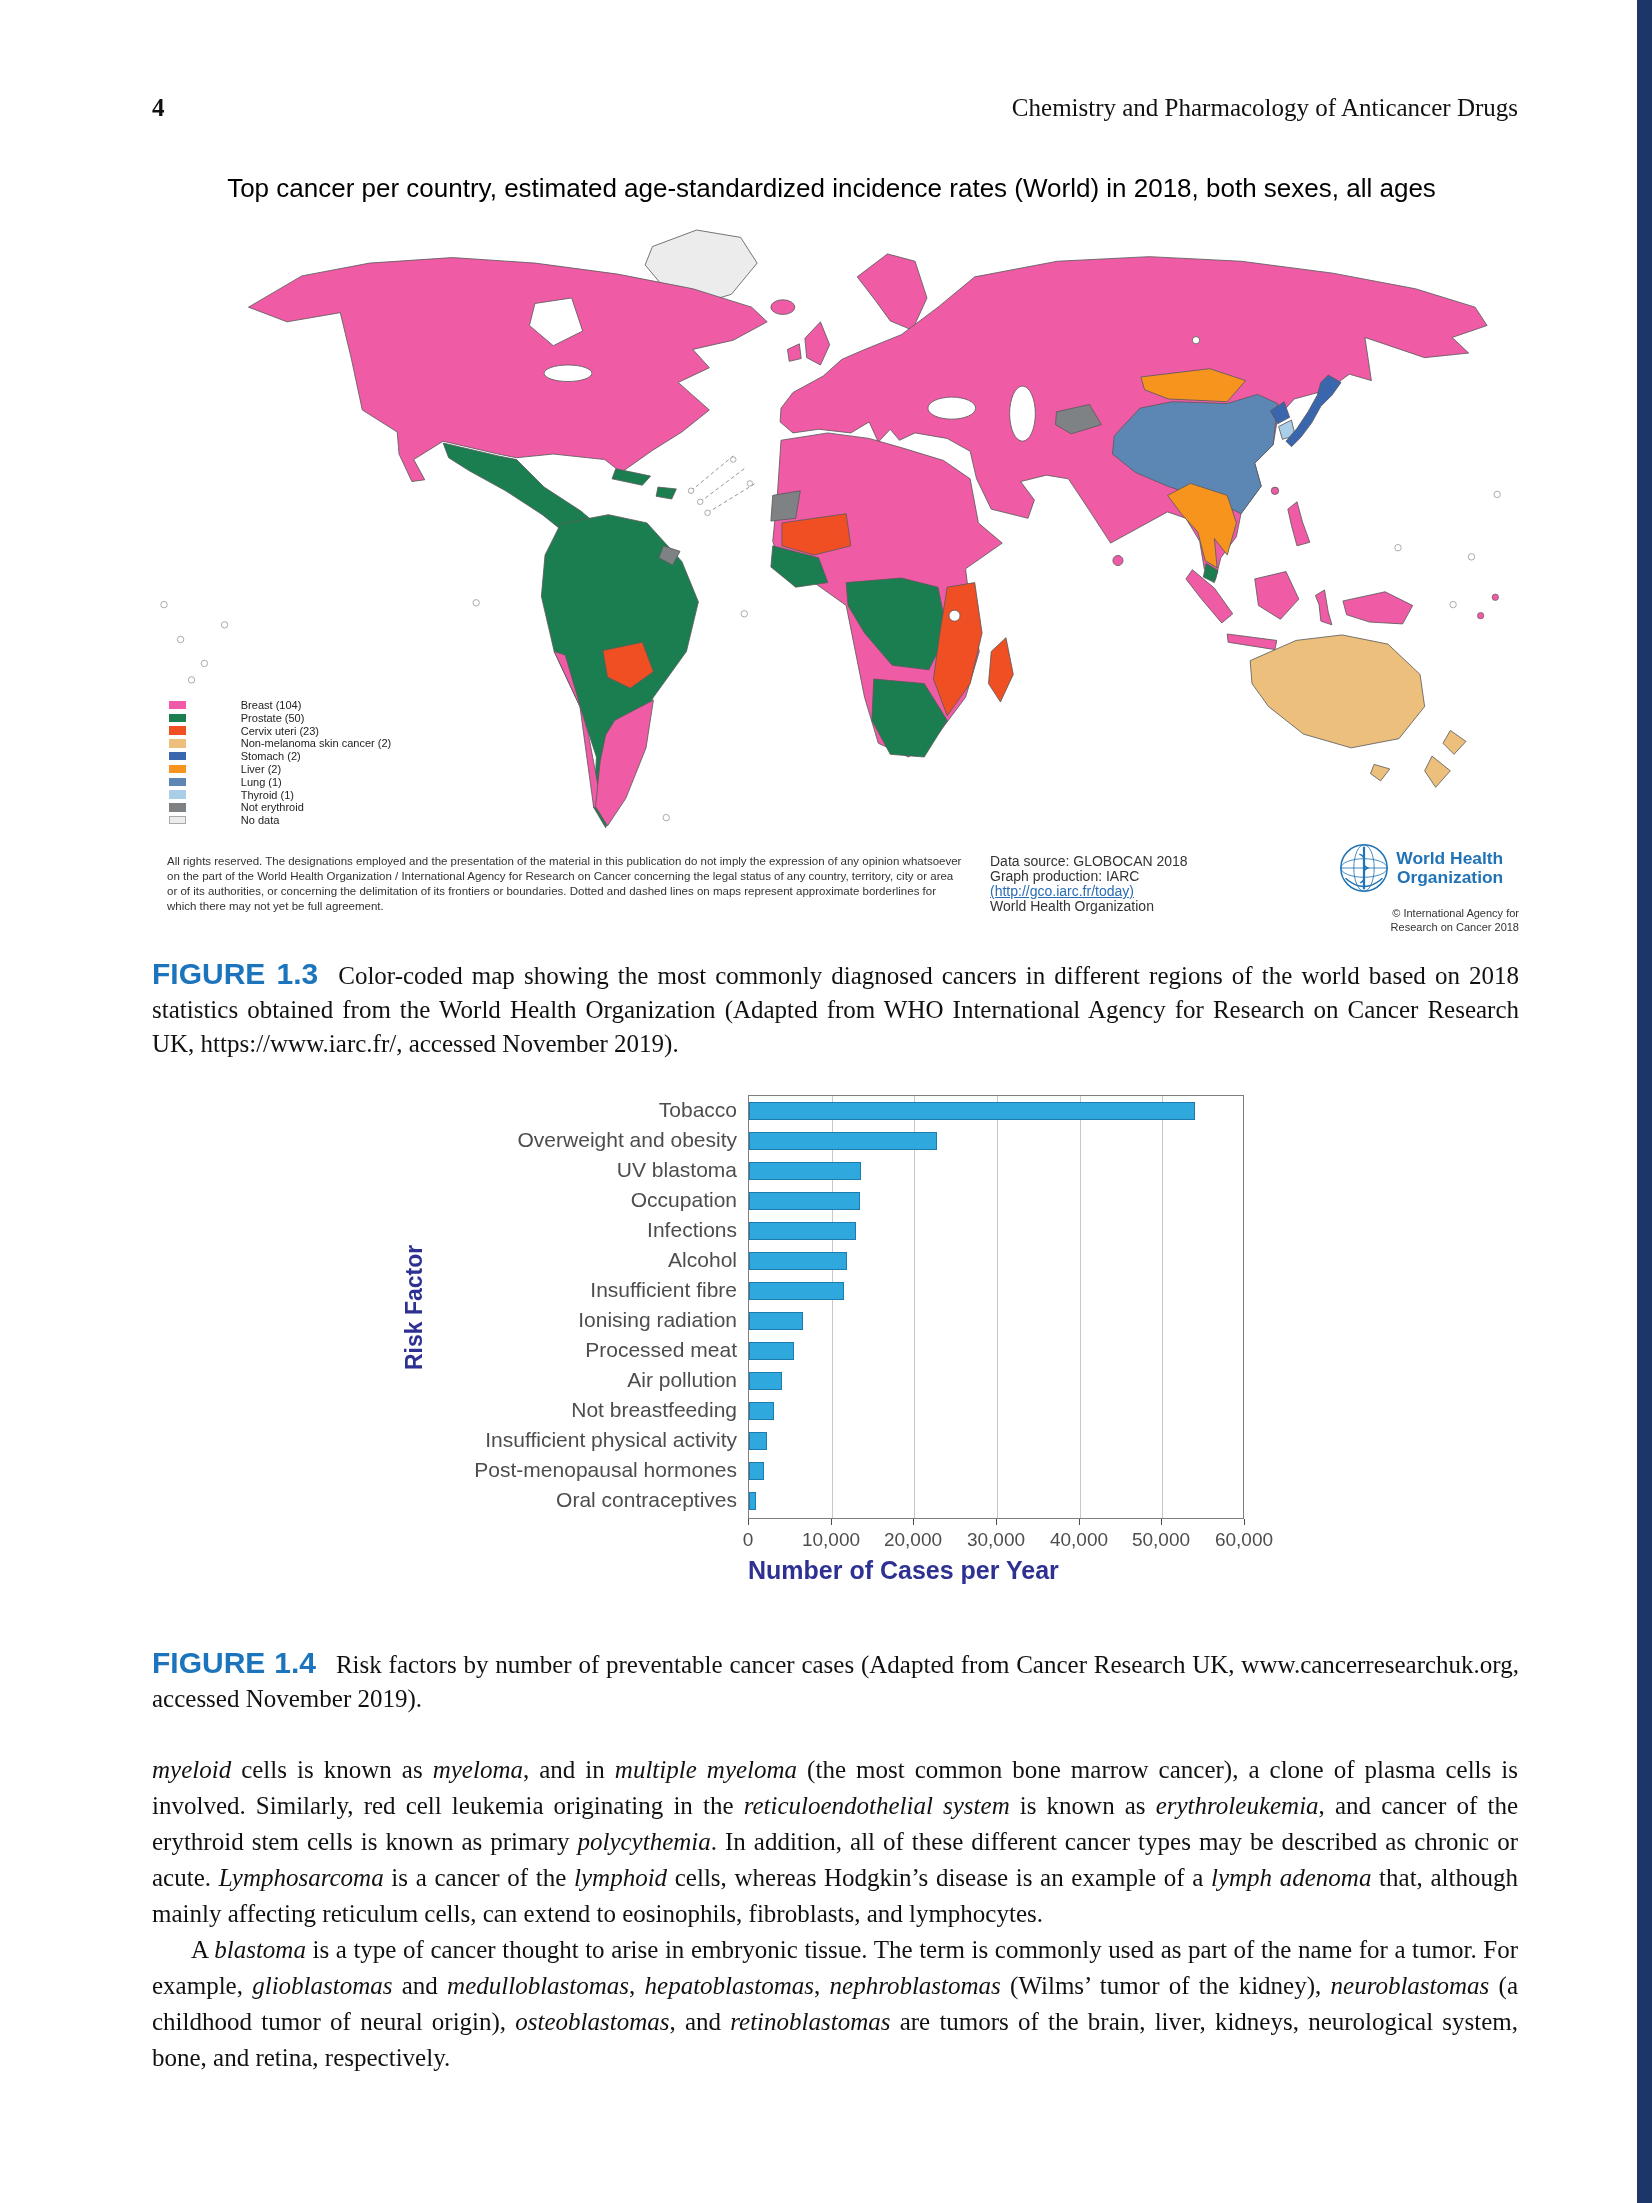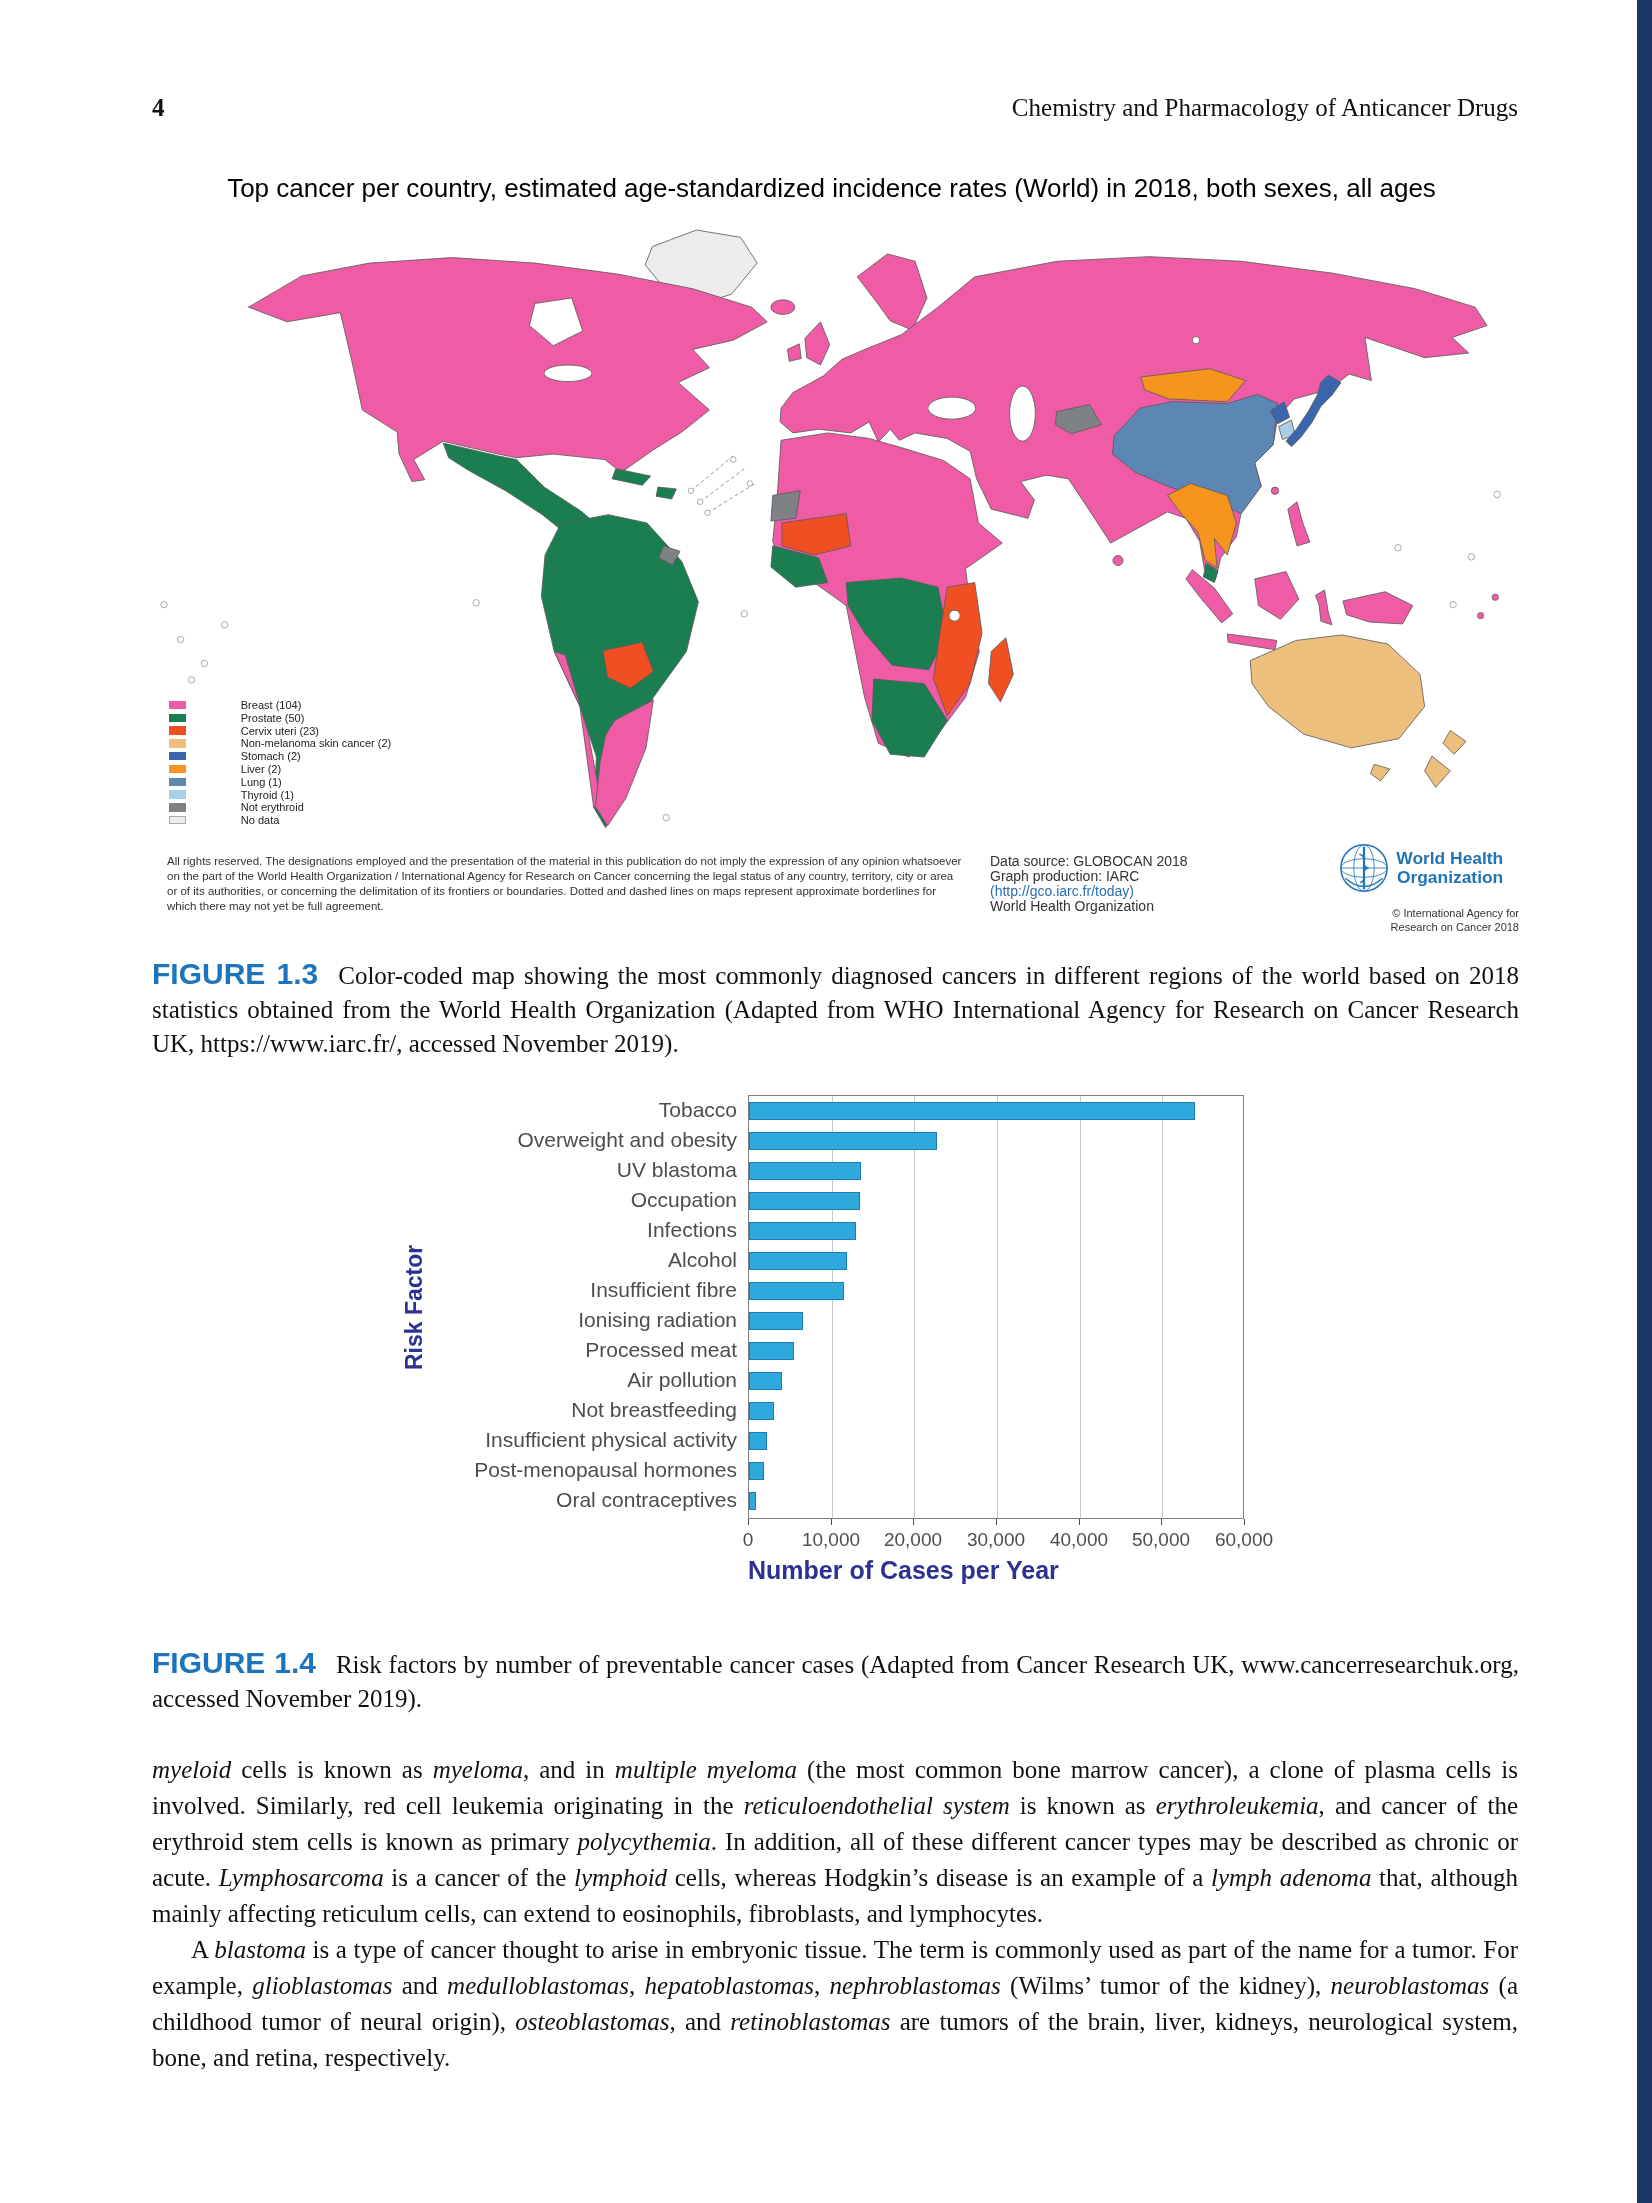--- a/index.html
+++ b/index.html
@@ -22,21 +22,21 @@
 
   .map-legend { position:absolute; left:31px; top:481px; font-family:"Liberation Sans", sans-serif; }
   .legend-row { display:flex; align-items:center; margin-bottom:2.8px; }
   .legend-swatch { width:17.4px; height:8.3px; margin-right:6.4px; flex:0 0 auto; }
   .legend-label { font-size:11px; color:#222; white-space:nowrap; line-height:10px;padding-left:48px; }
 
   .disclaimer { position:absolute; left:167px; top:854px; width:797px;
                 font-family:"Liberation Sans", sans-serif; font-size:11.5px; line-height:15px; color:#333; }
   .datasource { position:absolute; left:990px; top:854px;
                 font-family:"Liberation Sans", sans-serif; font-size:14px; line-height:15px; color:#333; }
-  .datasource .link { color:var(--link-blue,#2a6db5); }
+  .datasource .link { color:var(--link-blue,#2a6db5);text-decoration:underline; }
   .who-block { position:absolute; left:1339px; top:843px; width:180px; }
   .who-row { display:flex; align-items:center;text-align:right; }
   .who-name { font-family:"Liberation Sans", sans-serif; font-weight:bold; font-size:17.4px; line-height:19px;
               color:var(--who-blue,#2173b6); margin-left:7.3px; }
   .who-credit { margin-top:14px; font-family:"Liberation Sans", sans-serif; font-size:11px; line-height:13.8px;
                 color:#333; text-align:right; }
 
   
   .caption { position:absolute; left:152px; width:1367px; font-size:25px; line-height:34px; text-align:justify; }
   .caption.fig3 { top:957px; }

